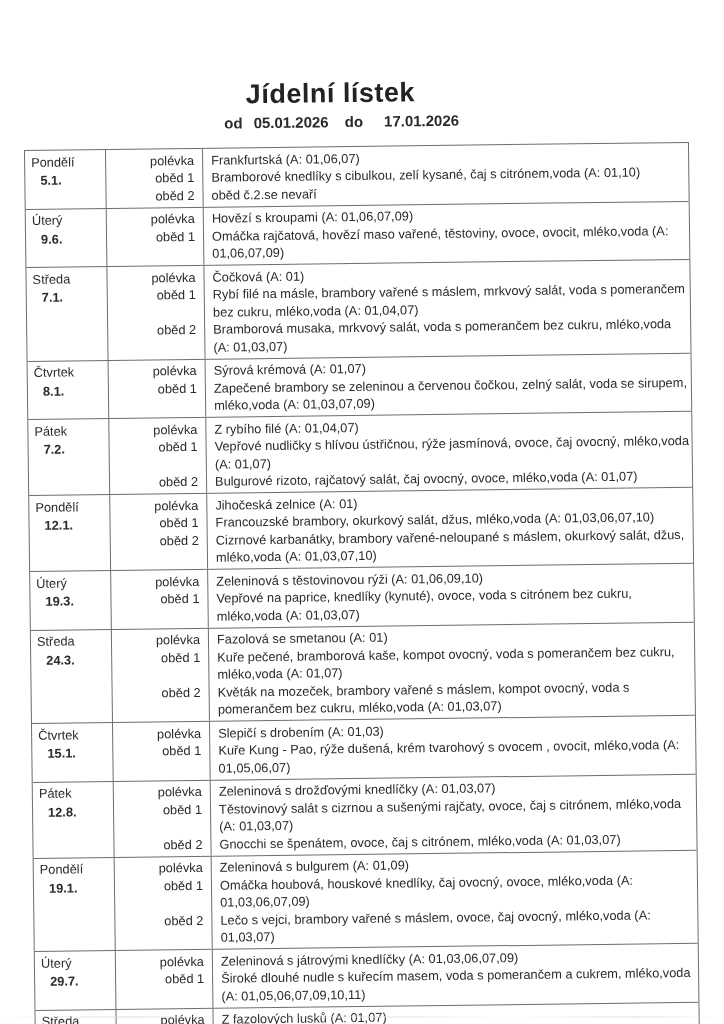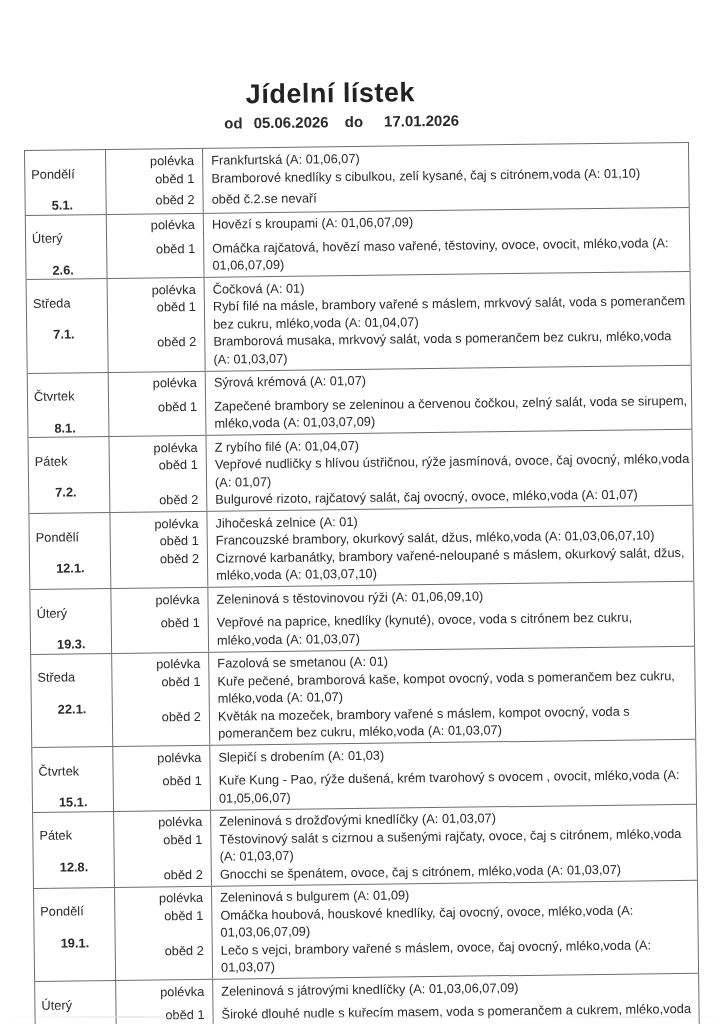--- a/index.html
+++ b/index.html
@@ -65,26 +65,25 @@
   .day-row:not(:last-child) {
     border-bottom: 1px solid #6e6e6e;
   }
   .col-day {
     flex: 0 0 80px;
     border-right: 1px solid #6e6e6e;
     line-height: 17.5px;
   }
   .day-name {
     padding: 2.5px 0 0 6px;
-    margin-top: 12px;
   }
   .day-date {
     font-weight: bold;
-    padding-left: 26px;
-    margin-top: 14px;
+    padding-left: 15px;
+    margin-top: 1px;
   }
   .meals {
     flex: 1;
     display: flex;
     flex-direction: column;
   }
   .meal-row {
     display: flex;
     align-items: stretch;
     flex: 1;
@@ -122,21 +121,21 @@
 </style>
 </head>
 <body>
 
 <div class="page">
 
   <div class="header">
     <div class="page-title">Jídelní lístek</div>
     <div class="date-range">
       <span class="from-label">od</span>
-      <span class="from-date">05.06.2026</span>
+      <span class="from-date">05.01.2026</span>
       <span class="to-label">do</span>
       <span class="to-date">17.01.2026</span>
     </div>
   </div>
 
   <div class="menu-table">
       <div class="day-row">
         <div class="col-day">
           <div class="day-name">Pondělí</div>
           <div class="day-date">5.1.</div>
@@ -152,21 +151,21 @@
           </div>
           <div class="meal-row">
             <div class="col-type">oběd 2</div>
             <div class="col-desc">oběd č.2.se nevaří</div>
           </div>
         </div>
       </div>
       <div class="day-row">
         <div class="col-day">
           <div class="day-name">Úterý</div>
-          <div class="day-date">2.6.</div>
+          <div class="day-date">9.6.</div>
         </div>
         <div class="meals">
           <div class="meal-row">
             <div class="col-type">polévka</div>
             <div class="col-desc">Hovězí s kroupami (A: 01,06,07,09)</div>
           </div>
           <div class="meal-row">
             <div class="col-type">oběd 1</div>
             <div class="col-desc">Omáčka rajčatová, hovězí maso vařené, těstoviny, ovoce, ovocit, mléko,voda (A: 01,06,07,09)</div>
           </div>
@@ -260,21 +259,21 @@
           </div>
           <div class="meal-row">
             <div class="col-type">oběd 1</div>
             <div class="col-desc">Vepřové na paprice, knedlíky (kynuté), ovoce, voda s citrónem bez cukru, mléko,voda (A: 01,03,07)</div>
           </div>
         </div>
       </div>
       <div class="day-row">
         <div class="col-day">
           <div class="day-name">Středa</div>
-          <div class="day-date">22.1.</div>
+          <div class="day-date">24.3.</div>
         </div>
         <div class="meals">
           <div class="meal-row">
             <div class="col-type">polévka</div>
             <div class="col-desc">Fazolová se smetanou (A: 01)</div>
           </div>
           <div class="meal-row">
             <div class="col-type">oběd 1</div>
             <div class="col-desc">Kuře pečené, bramborová kaše, kompot ovocný, voda s pomerančem bez cukru, mléko,voda (A: 01,07)</div>
           </div>

